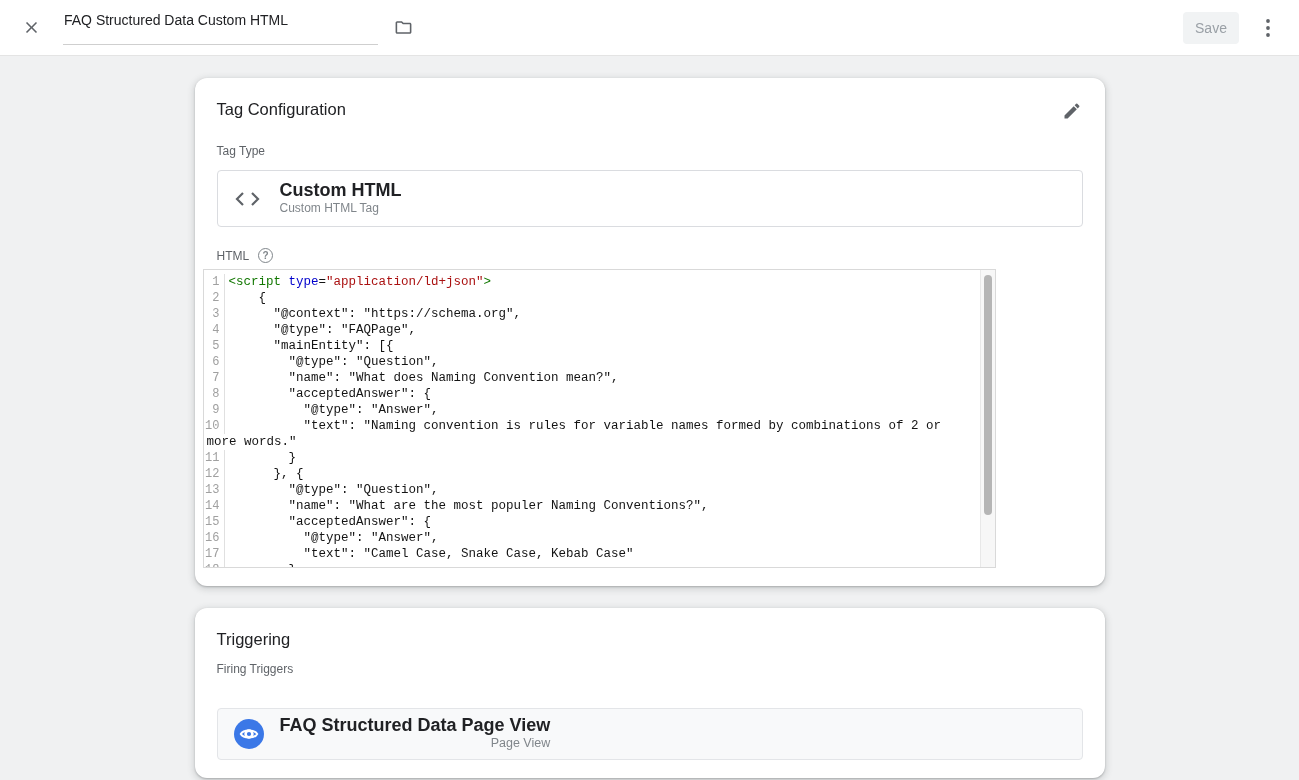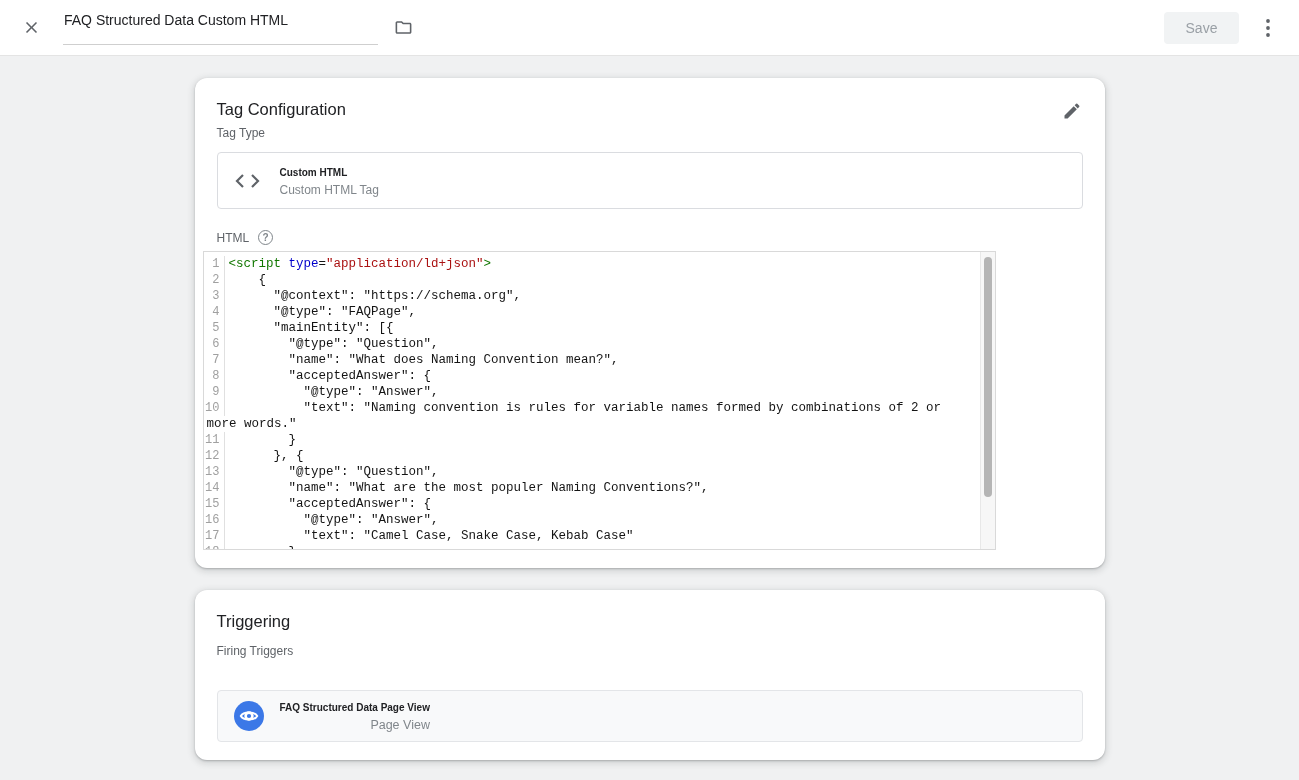--- a/index.html
+++ b/index.html
@@ -9,40 +9,40 @@
   
   .topbar { height:56px; background:#fff; border-bottom:1px solid #e4e4e4;
             display:flex; align-items:center; padding:0 16px 0 17px; }
   .icon-btn { display:flex; align-items:center; justify-content:center; cursor:pointer; }
   .close-btn { width:28px; height:28px; }
   .title-wrap { display:flex; align-items:center; margin-left:18px; }
   .tag-title { font-size:14px; color:#202124; padding:2px 2px 16px 1px;
                border-bottom:1px solid #cfcfcf; min-width:315px; }
   .folder-btn { margin-left:12px; width:26px; height:26px; }
   .flex-sp { flex:1; }
-  .save-btn { width:75px; height:32px; border:none; border-radius:4px; background:#f1f3f4;
+  .save-btn { width:56px; height:32px; border:none; border-radius:4px; background:#f1f3f4;
               color:#9aa0a6; font-size:14px; font-family:"Liberation Sans",sans-serif; }
   .kebab-btn { width:30px; height:30px; margin-left:14px; }
 
   
   .content { padding-top:22px; }
   .card { width:910px; margin:0 auto; background:#fff; border-radius:12px;
           box-shadow:0 1px 2px rgba(60,64,67,.30), 0 2px 6px 2px rgba(60,64,67,.15);
           padding:20px 22px 18px 22px; }
   .card + .card { margin-top:22px;text-align:right; }
   .card-head { display:flex; align-items:flex-start; justify-content:space-between; }
   .card-head h2 { font-size:16.5px; font-weight:400; color:#202124; line-height:22px; }
   .edit-btn { width:22px; height:22px; margin-top:2px; }
-  .sec-label { font-size:12px; color:#5f6368; margin-top:4px; display:flex; align-items:center; }
+  .sec-label { font-size:12px; color:#5f6368; margin-top:22px; display:flex; align-items:center; }
 
   
   .row-box { margin-top:12px; border:1px solid #dadce0; border-radius:4px;
              height:57px; display:flex; align-items:center; padding:0 16px; cursor:pointer; }
   .row-box .row-icon { width:46px; display:flex; align-items:center; }
-  .row-t1 { font-size:10px; font-weight:700; color:#202124; line-height:17px; }
+  .row-t1 { font-size:18px; font-weight:700; color:#202124; line-height:17px; }
   .row-t2 { font-size:12px; color:#80868b; line-height:15px; margin-top:2px; }
   .trigger-box { margin-top:32px; background:#f8f9fa; border:1px solid #e3e5e8; height:52px; }
   .trigger-box .row-t2 { font-size:12.5px; }
 
   .help-badge { width:15px; height:15px; border:1px solid #80868b; border-radius:50%;
                 color:#80868b; font-size:10px; line-height:13px; text-align:center;
                 margin-left:9px; cursor:pointer; font-weight:700; }
 
   
   .editor { position:relative; margin:6px 0 0 -14px; width:793px; height:299px;

